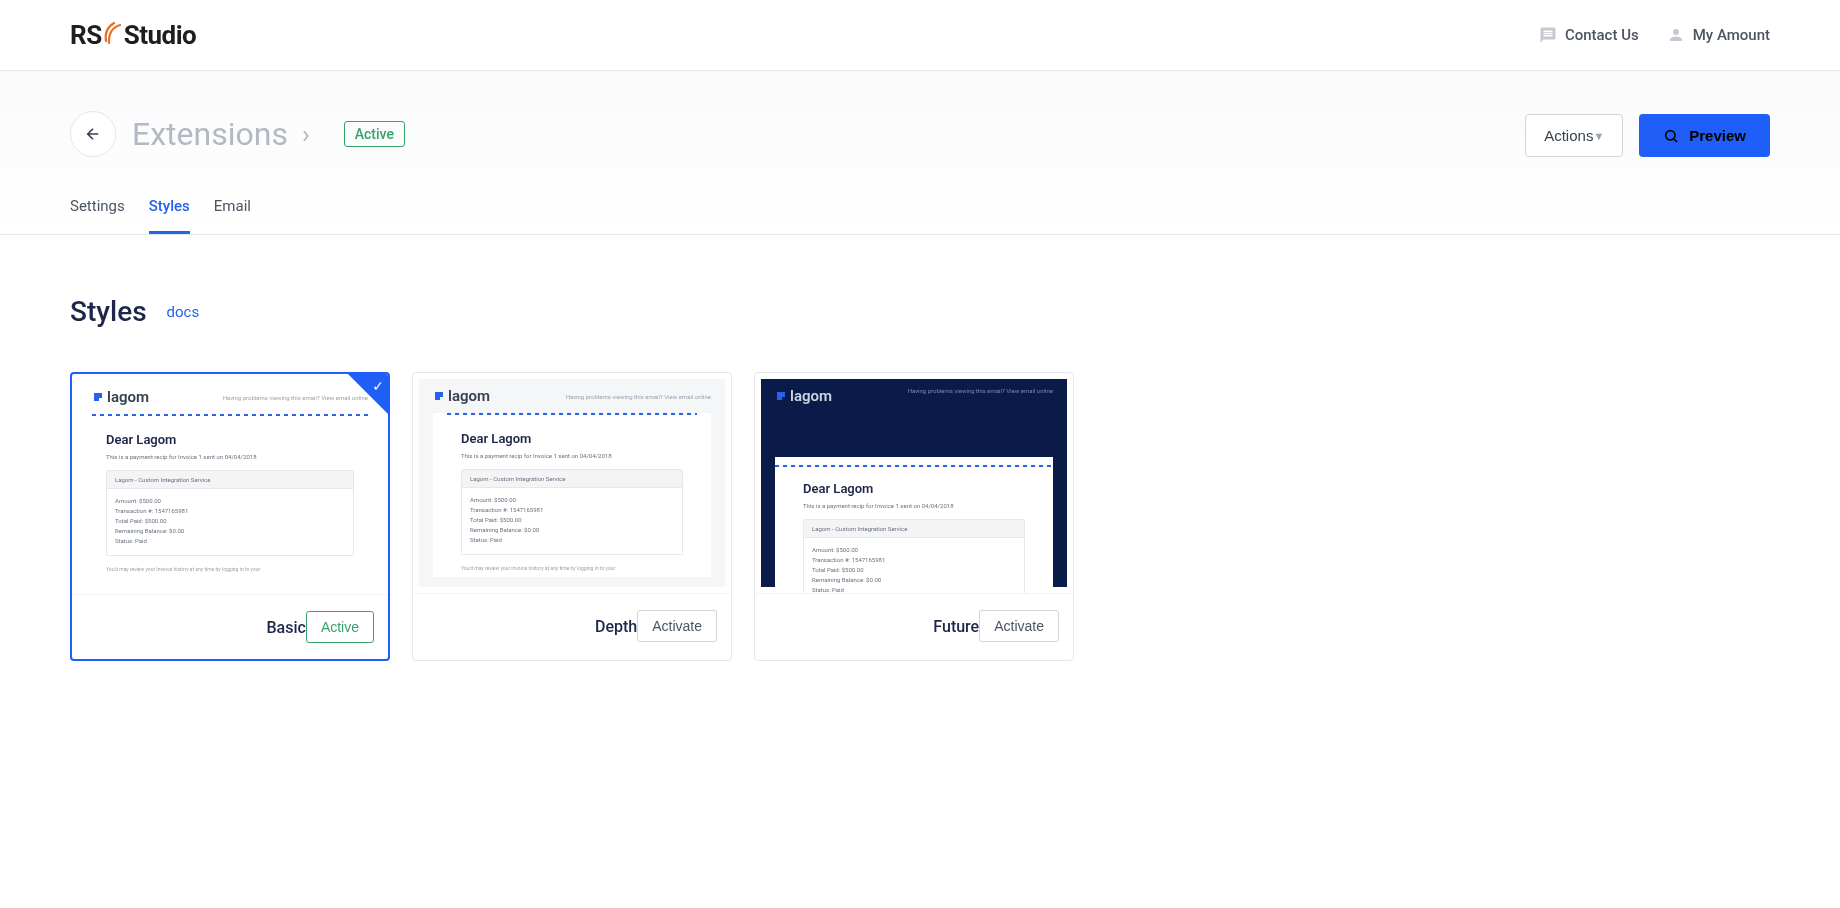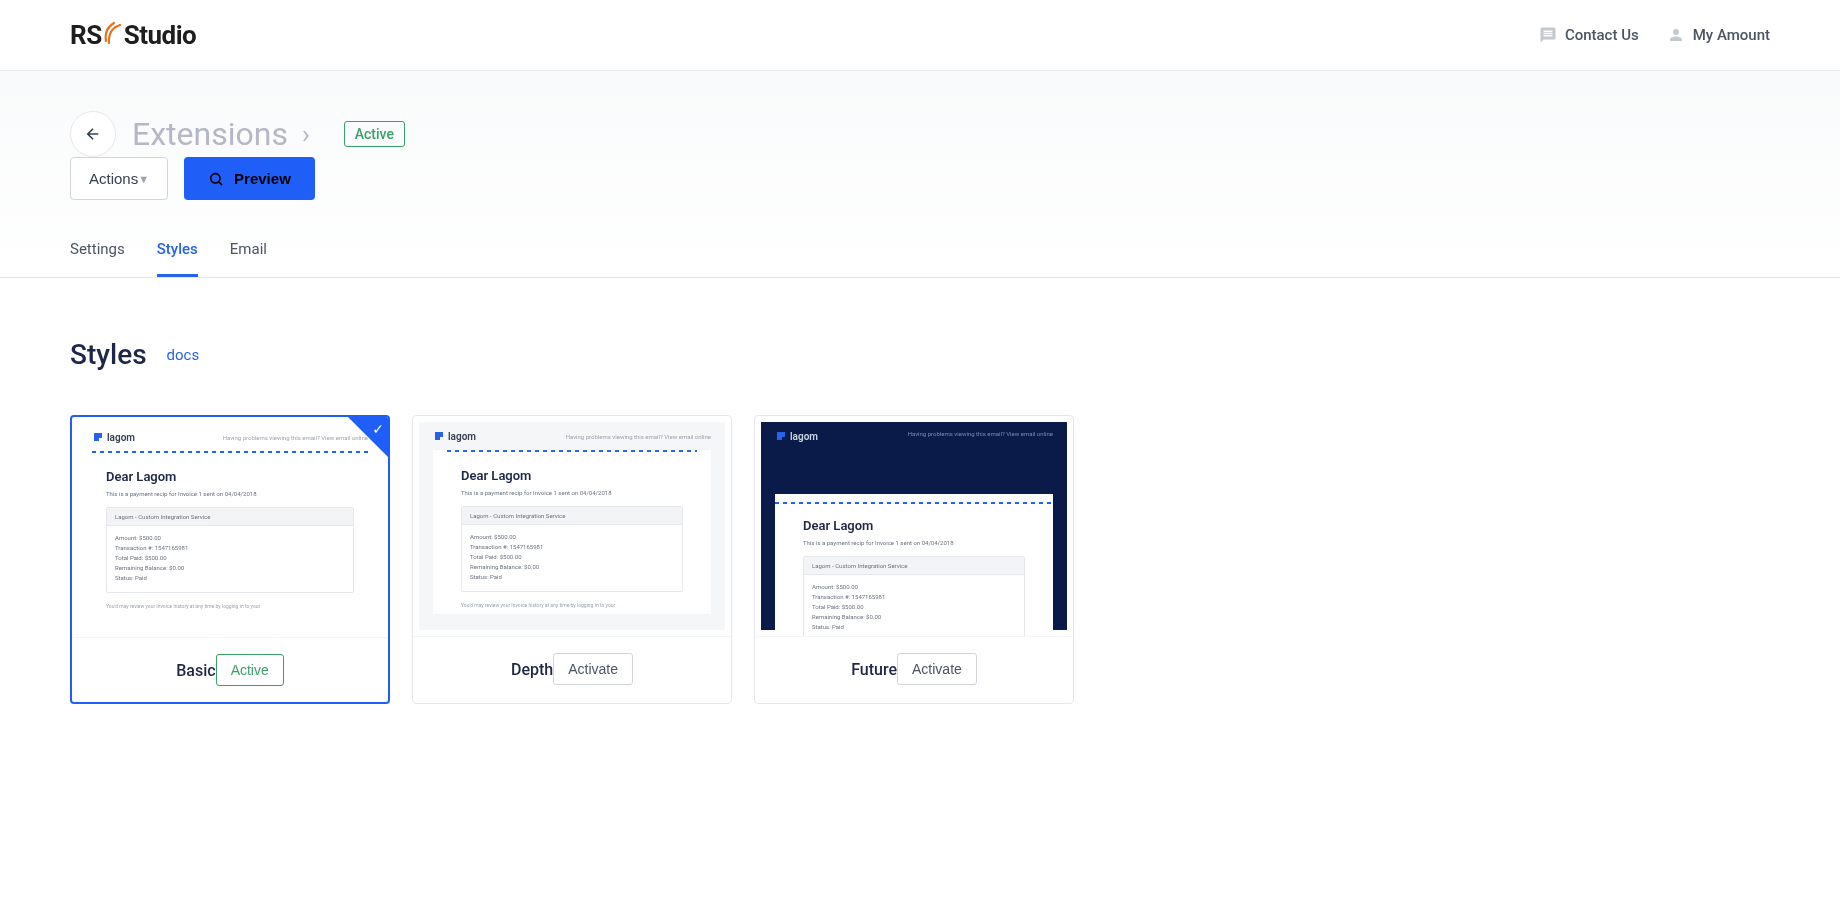--- a/index.html
+++ b/index.html
@@ -9,68 +9,68 @@
     .topbar { height: 71px; border-bottom: 1px solid #e5e7eb; display: flex; align-items: center; justify-content: space-between; padding: 6px 70px; }
     .logo { display: flex; align-items: center; gap: 2px; }
     .logo-text { font-size: 26px; font-weight: 700; color: #1e1e1e; letter-spacing: -0.5px; }
     .logo-icon { color: #e67320; font-size: 24px; margin: 0 -2px; }
     .topbar-right { display: flex; gap: 28px; align-items: center; }
     .topbar-link { display: flex; align-items: center; gap: 8px; color: #4b5563; text-decoration: none; font-size: 15px; font-weight: 500; }
     .topbar-link-icon { color: #9ca3af; display: inline-flex; }
 
     
     .header-area { background: linear-gradient(to bottom, #f9fafb 0%, #ffffff 100%); padding: 40px 70px 0; border-bottom: 1px solid #e5e7eb; }
-    .header-row { display: flex; align-items: flex-start; justify-content: space-between; margin-bottom: 40px; flex-direction: column; }
+    .header-row { display: flex; align-items: flex-end; justify-content: space-between; margin-bottom: 40px; }
     .header-left { display: flex; align-items: center; gap: 16px; }
     .back-btn { width: 46px; height: 46px; border: 1px solid #e5e7eb; border-radius: 50%; background: #fff; display: flex; align-items: center; justify-content: center; cursor: pointer; color: #374151; }
     .breadcrumb { display: flex; align-items: center; gap: 14px; font-size: 32px; font-weight: 400; }
     .breadcrumb-prev { color: #b4b8c4; }
     .breadcrumb-sep { color: #b4b8c4; font-size: 26px; }
     .breadcrumb-current { color: #1e2749; }
     .status-badge { border: 1px solid #38a169; color: #38a169; font-size: 14px; padding: 4px 10px; border-radius: 3px; margin-left: 18px; font-weight: 500; }
     .header-right { display: flex; gap: 16px; }
     .actions-btn { background: #fff; border: 1px solid #d1d5db; padding: 12px 18px; border-radius: 4px; font-size: 15px; color: #374151; cursor: pointer; display: flex; align-items: center; font-weight: 500; }
     .actions-btn .caret { color: #9ca3af; font-size: 11px; }
     .preview-btn { background: #1f5ef7; color: #000000; border: none; padding: 12px 24px; border-radius: 4px; font-size: 15px; cursor: pointer; display: flex; align-items: center; gap: 10px; font-weight: 600; }
     
     
-    .tabs { display: flex; gap: 32px; align-items: flex-end; }
+    .tabs { display: flex; gap: 24px; align-items: flex-end; }
     .tab { padding: 0 0 16px; color: #4b5563; font-size: 15px; cursor: pointer; border-bottom: 3px solid transparent; }
     .tab.active { color: #2563eb; border-bottom-color: #2563eb; font-weight: 500; }
 
     
     .content { padding: 60px 70px; }
     .section-title-row { display: flex; align-items: center; gap: 20px; margin-bottom: 44px; }
     .section-title { font-size: 28px; font-weight: 500; color: #1e2749; }
     .docs-link { color: #2563eb; font-size: 15px; text-decoration: none; }
 
     .cards-row { display: flex; gap: 22px; }
     .style-card { width: 320px; border: 1px solid #e5e7eb; border-radius: 4px; overflow: hidden; position: relative; background: #fff; }
     .style-card.selected { border: 2px solid #1f5ef7; }
     .selected-corner { position: absolute; top: 0; right: 0; width: 0; height: 0; border-left: 40px solid transparent; border-top: 40px solid #1f5ef7; }
     .selected-check { position: absolute; top: 4px; right: 4px; color: #fff; font-size: 14px; z-index: 2; }
     
     .card-preview { height: 220px; overflow: hidden; padding: 6px; }
-    .card-footer { display: flex; align-items: center; justify-content: center; padding: 16px 14px; border-top: 1px solid #f3f4f6; }
+    .card-footer { display: flex; align-items: center; justify-content: flex-end; padding: 16px 14px; border-top: 1px solid #f3f4f6; }
     .card-name { font-size: 16px; color: #1e2749; font-weight: 500; }
     .card-action-btn { border: 1px solid #d1d5db; background: #fff; padding: 7px 14px; border-radius: 3px; font-size: 14px; color: #4b5563; cursor: pointer; }
     .card-action-btn.active { border-color: #38a169; color: #38a169; }
 
     
     .email-mock { font-size: 7px; color: #6b7280; height: 100%; }
     .email-mock .em-wrap { background: #fff; height: 100%; }
     .style-card:nth-child(2) .em-wrap { background: #f5f6f8; }
     .style-card:nth-child(3) .em-wrap { background: #0a1b4a; }
     .em-inner { background: #fff; margin: 0 auto; max-width: 100%; }
     .style-card:nth-child(2) .em-inner { margin: 0 14px; }
     .style-card:nth-child(3) .em-inner { margin: 44px 14px 0; padding-top: 8px; }
     .em-head { display: flex; justify-content: space-between; align-items: center; padding: 8px 14px; }
     .em-logo { display: flex; align-items: center; gap: 3px; }
     .em-logo-icon { width: 12px; height: 12px; }
-    .em-logo-text { font-size: 10px; font-weight: 600; color: #374151; }
+    .em-logo-text { font-size: 15px; font-weight: 600; color: #374151; }
     .em-viewonline { font-size: 6px; color: #9ca3af; }
     .style-card:nth-child(3) .em-head { padding: 8px 14px; }
     .style-card:nth-child(3) .em-logo-text { color: #fff; }
     .style-card:nth-child(3) .em-viewonline { color: #7b88b0; }
     .em-divider { height: 2px; background: repeating-linear-gradient(90deg, #2563eb, #2563eb 4px, transparent 4px, transparent 8px); margin: 0 14px 10px; }
     .style-card:nth-child(3) .em-divider { margin: 0 0 8px; }
     .em-body { padding: 6px 28px; }
     .em-greet { font-size: 13px; color: #1e2749; font-weight: 600; margin-bottom: 6px; }
     .em-sub { font-size: 6px; color: #6b7280; margin-bottom: 10px; }
     .em-box { border: 1px solid #e5e7eb; border-radius: 2px; }

